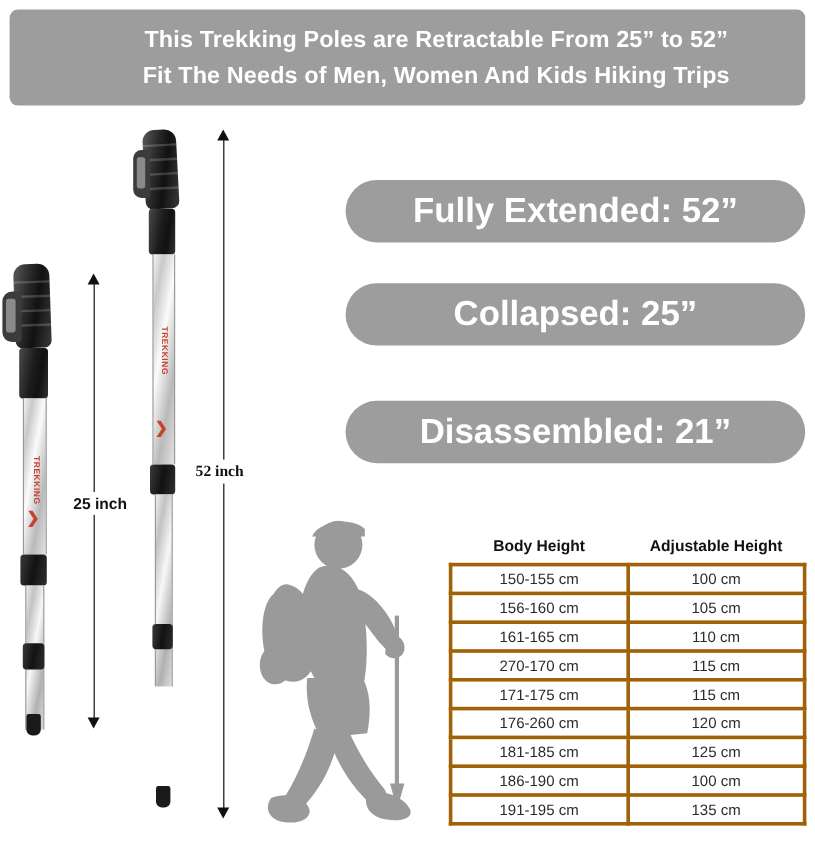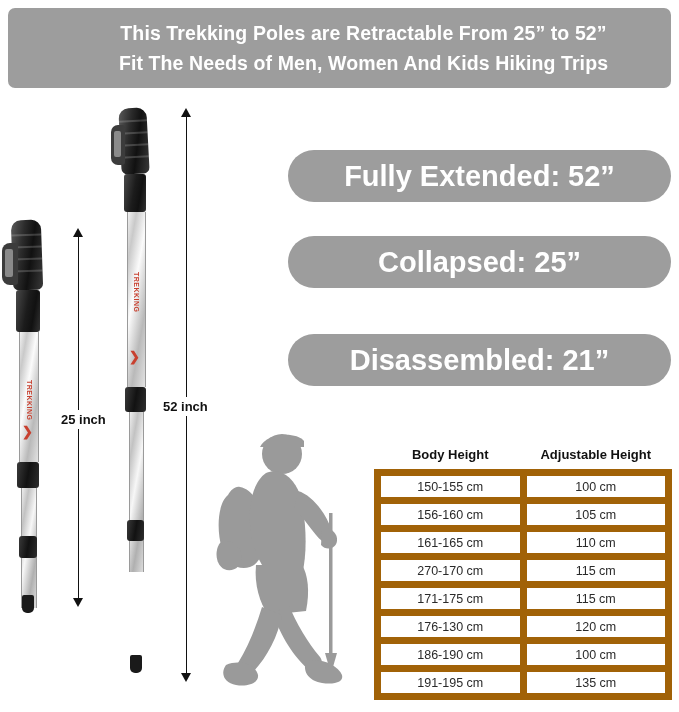--- a/index.html
+++ b/index.html
@@ -184,21 +184,21 @@
   }
   .size-table th {
     font-size: 13px;
     font-weight: bold;
     padding: 0 0 7px 0;
     text-align: center;
     border: none;
     color: #111;
   }
   .size-table td {
-    border: 7px solid #a16207;
+    border: 3px solid #a16207;
     padding: 3.5px 6px;
     text-align: center;
     color: #2a2a2a;
   }
   .size-table td.col-a { width: 50%; }
   .size-table td.col-b { width: 50%; }
 </style>
 </head>
 <body>
 
@@ -281,21 +281,21 @@
     <div class="dim" style="left:78px; top:140px; height:370px;"></div>
     <div class="arrowhead up" style="left:73px; top:133px;"></div>
     <div class="arrowhead down" style="left:73px; top:503px;"></div>
     <div class="dim-label" style="left:58px; top:315px;">25 inch</div>
   </div>
 
   <div>
     <div class="dim" style="left:186px; top:20px; height:565px;"></div>
     <div class="arrowhead up" style="left:181px; top:13px;"></div>
     <div class="arrowhead down" style="left:181px; top:578px;"></div>
-    <div class="dim-label" style="left:160px; top:302px;">52 inch</div>
+    <div class="dim-label" style="left:160px; top:288px;font-family:Liberation Serif, serif;">52 inch</div>
   </div>
 </div>
 
 <div class="hiker">
   <svg width="165" height="265" viewBox="0 0 165 265" xmlns="http://www.w3.org/2000/svg" aria-hidden="true">
 
     <path d="M18 70 C8 78 6 104 12 124 C16 138 28 146 40 142 C52 138 56 120 54 100 C52 80 42 64 30 62 C25 61 21 65 18 70 Z" fill="#9a9a9a"></path>
 
     <path d="M10 118 C4 126 6 140 14 144 C22 148 32 142 32 132 C32 122 20 112 10 118 Z" fill="#9a9a9a"></path>
 
@@ -346,22 +346,26 @@
     </tr>
     <tr>
       <td class="col-a">270-170 cm</td>
       <td class="col-b">115 cm</td>
     </tr>
     <tr>
       <td class="col-a">171-175 cm</td>
       <td class="col-b">115 cm</td>
     </tr>
     <tr>
-      <td class="col-a">176-130 cm</td>
+      <td class="col-a">176-260 cm</td>
       <td class="col-b">120 cm</td>
+    </tr>
+    <tr>
+      <td class="col-a">181-185 cm</td>
+      <td class="col-b">125 cm</td>
     </tr>
     <tr>
       <td class="col-a">186-190 cm</td>
       <td class="col-b">100 cm</td>
     </tr>
     <tr>
       <td class="col-a">191-195 cm</td>
       <td class="col-b">135 cm</td>
     </tr>
   </tbody>

